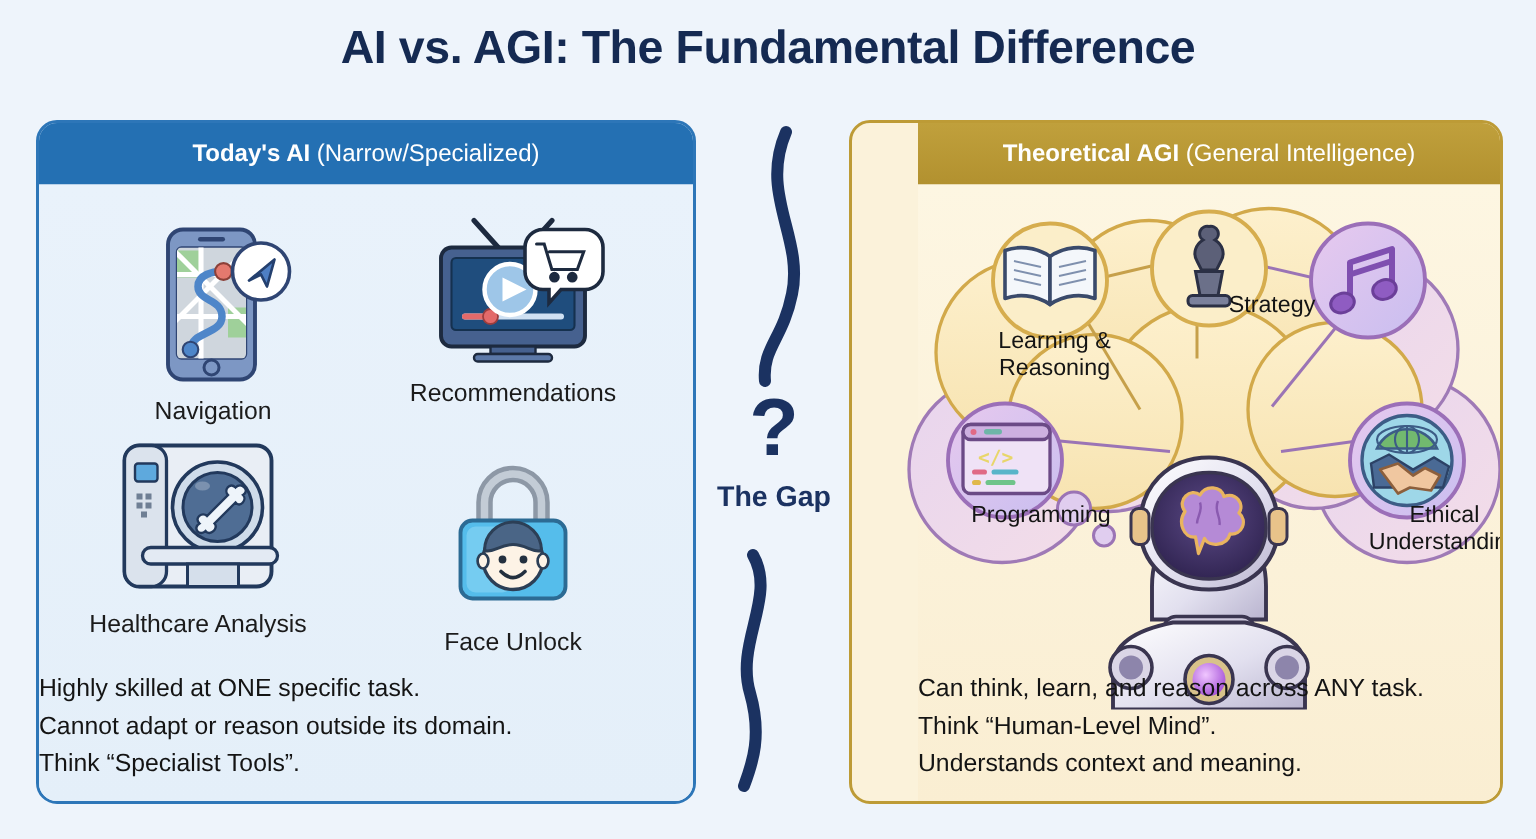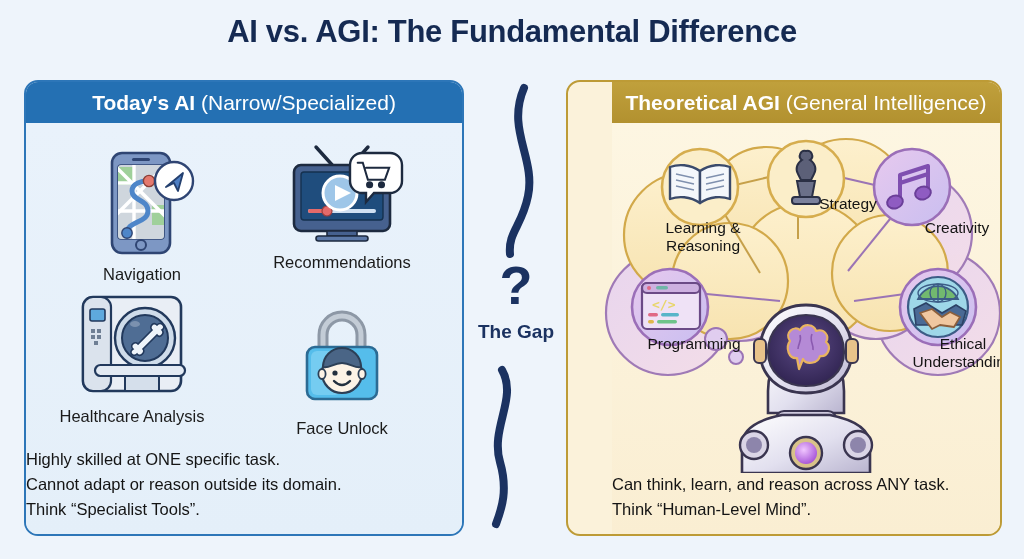--- a/index.html
+++ b/index.html
@@ -14,21 +14,21 @@
   
   .title{
     position:absolute;top:14px;left:0;width:1024px;text-align:center;
     font-size:31px;font-weight:bold;color:#152a52;letter-spacing:-0.3px;
   }
 
   
   .panel{position:absolute;border-radius:14px;overflow:hidden;box-sizing:border-box;}
   .panel-head{
     height:41px;line-height:41px;text-align:center;color:#fff;
-    font-size:21px;white-space:nowrap;
+    font-size:16px;white-space:nowrap;
   }
   .panel-head b{font-weight:bold;}
   .panel-head span{font-weight:normal;}
   .panel-body{position:relative;width:100%;}
 
   #panel-left{left:24px;top:80px;width:440px;height:456px;border:2px solid #2d76b8;background:#e8f1fa;}
   #panel-left .panel-head{background:#2470b3;}
   #panel-left .panel-body{height:413px;background:linear-gradient(180deg,#e9f2fb 0%,#e4eff9 100%);}
 
   #panel-right{left:566px;top:80px;width:436px;height:456px;border:2px solid #bd9b36;background:#fbf2da;padding-left:44px;}
@@ -367,27 +367,27 @@
             </g>
 
             <circle cx="216" cy="330" r="16" fill="#d8c28a" stroke="#3a3550" stroke-width="2.4"></circle>
             <circle cx="216" cy="330" r="11" fill="url(#gOrb)"></circle>
           </g>
         </svg>
 
         <div class="node-label" id="lbl-learning">Learning &amp;
 Reasoning</div>
         <div class="node-label" id="lbl-strategy">Strategy</div>
-        <div class="node-label" id="lbl-creativity">Creativity</div>
         <div class="node-label" id="lbl-programming">Programming</div>
         <div class="node-label" id="lbl-ethical">Ethical
 Understanding</div>
       </div>
 
       <div class="foot">
         <div>Can think, learn, and reason across ANY task.</div>
         <div>Think “Human-Level Mind”.</div>
+        <div>Understands context and meaning.</div>
       </div>
 
     </div>
   </div>
 
 </div>
 
 </body></html>

